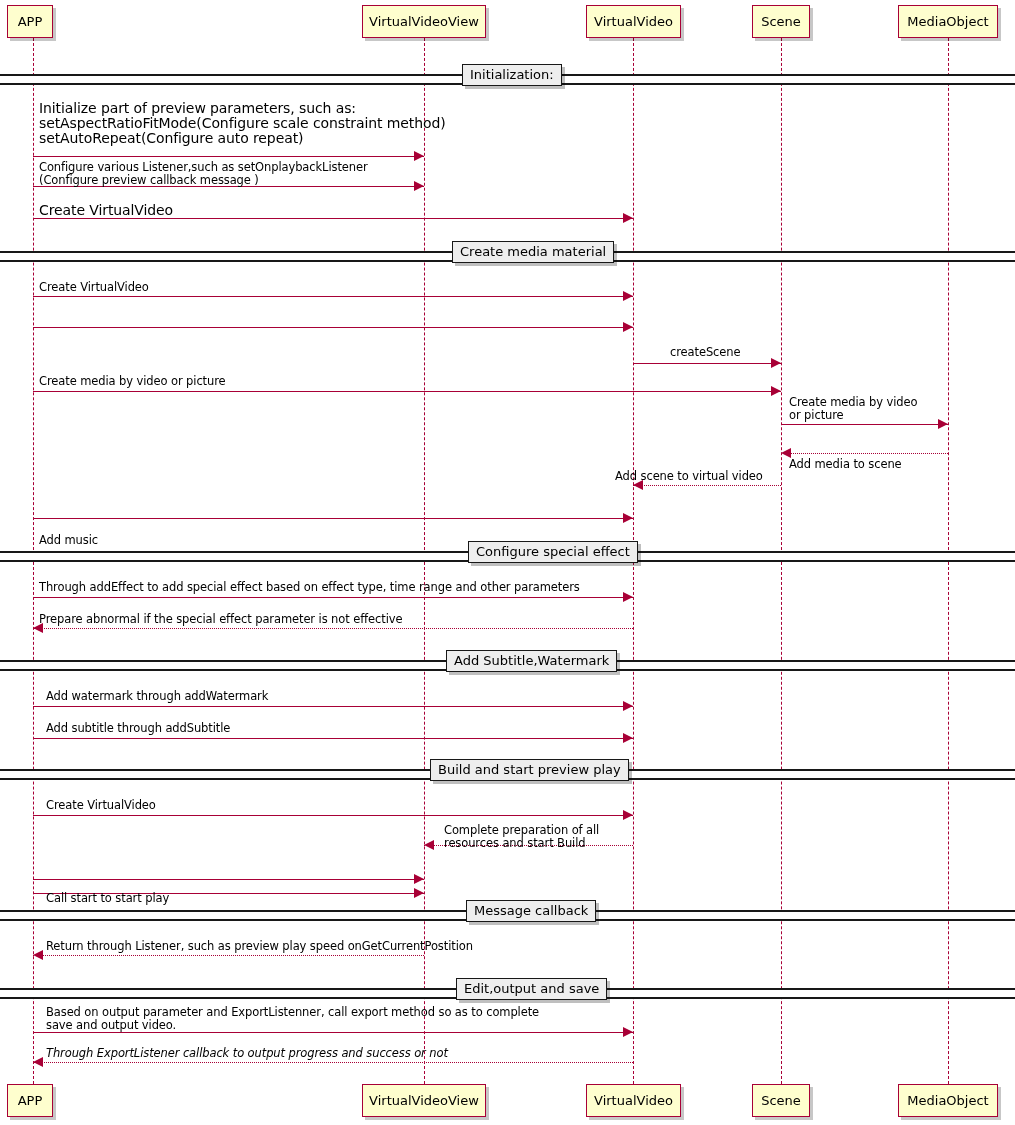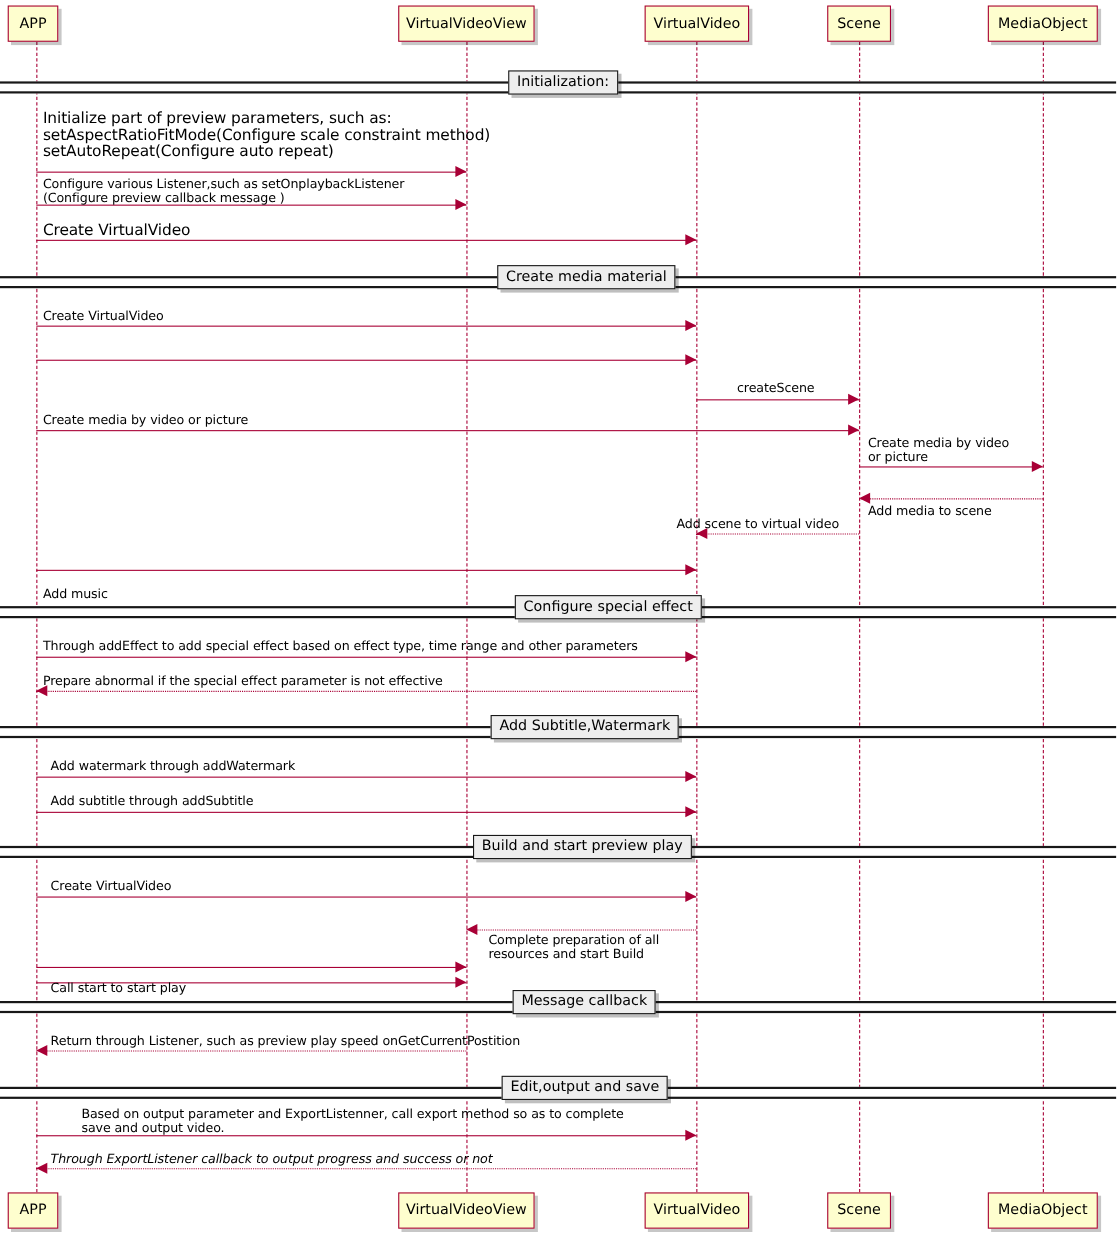--- a/index.html
+++ b/index.html
@@ -139,33 +139,33 @@
     <div class="arrowhead right" style="left:623px;top:701px;"></div>
     <div class="msg-label " style="left:46px;top:690px;">Add watermark through addWatermark</div>
     <div class="msg-line" style="left:33px;top:738px;width:600px;"></div>
     <div class="arrowhead right" style="left:623px;top:733px;"></div>
     <div class="msg-label " style="left:46px;top:722px;">Add subtitle through addSubtitle</div>
     <div class="msg-line" style="left:33px;top:815px;width:600px;"></div>
     <div class="arrowhead right" style="left:623px;top:810px;"></div>
     <div class="msg-label " style="left:46px;top:799px;">Create VirtualVideo</div>
     <div class="msg-line dotted" style="left:424px;top:845px;width:209px;"></div>
     <div class="arrowhead left" style="left:424px;top:840px;"></div>
-    <div class="msg-label " style="left:444px;top:848px;">Complete preparation of all
+    <div class="msg-label " style="left:444px;top:824px;">Complete preparation of all
 resources and start Build</div>
     <div class="msg-line" style="left:33px;top:879px;width:391px;"></div>
     <div class="arrowhead right" style="left:414px;top:874px;"></div>
     <div class="msg-line" style="left:33px;top:893px;width:391px;"></div>
     <div class="arrowhead right" style="left:414px;top:888px;"></div>
     <div class="msg-label " style="left:46px;top:892px;">Call start to start play</div>
     <div class="msg-line dotted" style="left:33px;top:955px;width:391px;"></div>
     <div class="arrowhead left" style="left:33px;top:950px;"></div>
     <div class="msg-label " style="left:46px;top:940px;">Return through Listener, such as preview play speed onGetCurrentPostition</div>
     <div class="msg-line" style="left:33px;top:1032px;width:600px;"></div>
     <div class="arrowhead right" style="left:623px;top:1027px;"></div>
-    <div class="msg-label " style="left:46px;top:1006px;margin-left:28px;">Based on output parameter and ExportListenner, call export method so as to complete
+    <div class="msg-label " style="left:46px;top:1006px;">Based on output parameter and ExportListenner, call export method so as to complete
 save and output video.</div>
     <div class="msg-line dotted" style="left:33px;top:1062px;width:600px;"></div>
     <div class="arrowhead left" style="left:33px;top:1057px;"></div>
     <div class="msg-label " style="left:46px;top:1047px;font-style:italic;">Through ExportListener callback to output progress and success or not</div>
     <div class="divider-label" style="left:462px;top:64px;min-width:82px;text-align:center;">Initialization:</div>
     <div class="divider-label" style="left:452px;top:241px;min-width:152px;text-align:center;">Create media material</div>
     <div class="divider-label" style="left:468px;top:541px;min-width:152px;text-align:center;">Configure special effect</div>
     <div class="divider-label" style="left:446px;top:650px;min-width:158px;text-align:center;">Add Subtitle,Watermark</div>
     <div class="divider-label" style="left:430px;top:759px;min-width:182px;text-align:center;">Build and start preview play</div>
     <div class="divider-label" style="left:466px;top:900px;min-width:120px;text-align:center;">Message callback</div>

